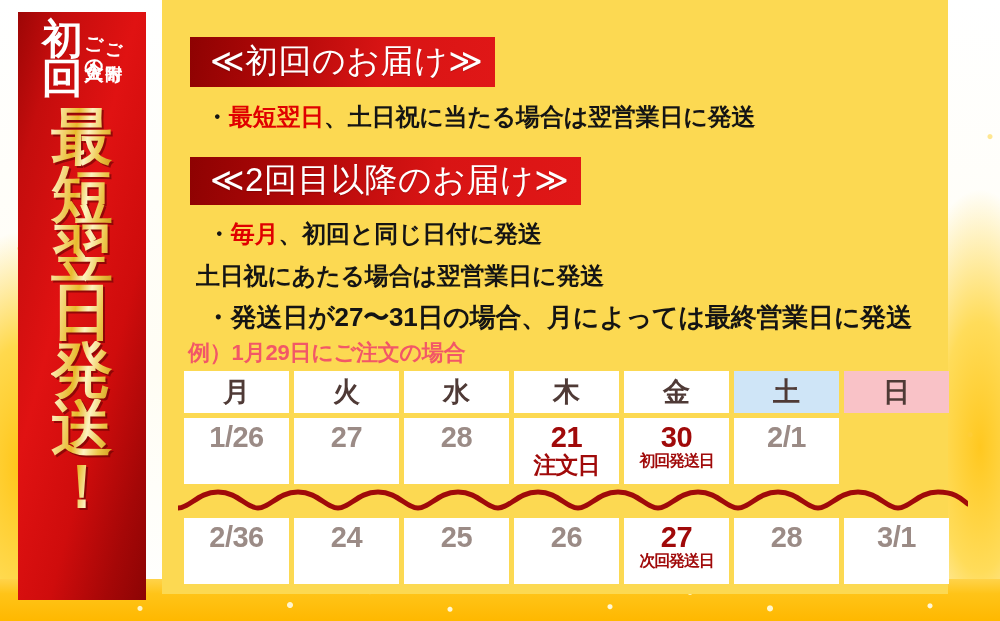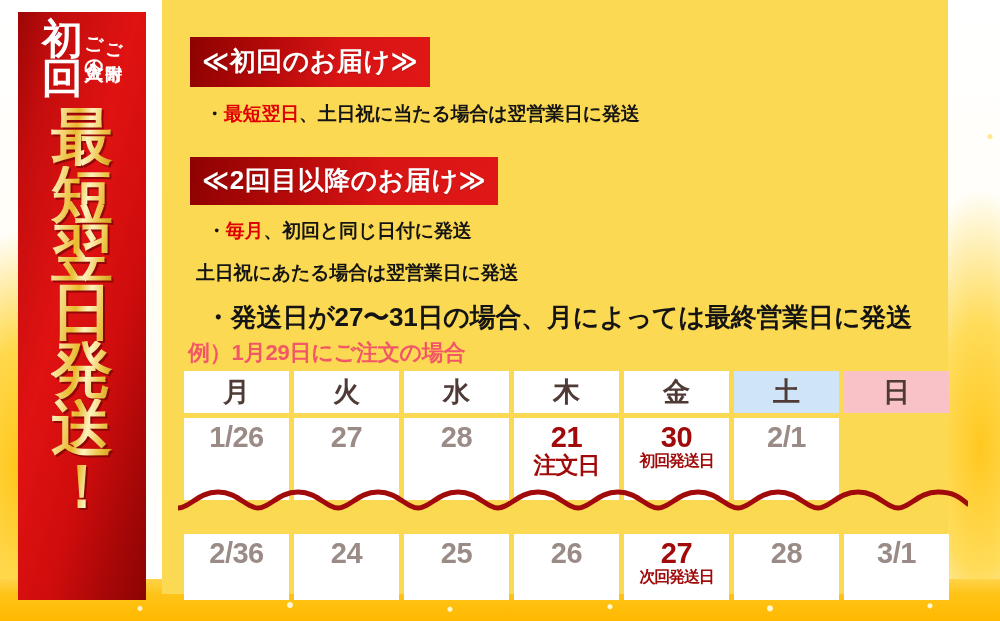--- a/index.html
+++ b/index.html
@@ -127,36 +127,36 @@
     left: 162px; top: 0;
     width: 786px; height: 594px;
     background: #fcd952;
   }
 
   
   .badge {
     position: absolute;
     background: linear-gradient(100deg, #8e0202 0%, #b00808 28%, #d81414 62%, #e01717 100%);
     color: #fff;
-    font-weight: bold;
-    font-size: 26px;
+    font-weight: normal;
+    font-size: 33px;
     letter-spacing: .5px;
     display: flex;
     align-items: center;
-    padding: 0 12px 2px 12px;
+    padding: 0 12px 2px 20px;
     white-space: nowrap;
     text-shadow: 0 1px 1px rgba(0,0,0,.18);
   }
   #badge1 { left: 190px; top: 37px; height: 50px; }
   #badge2 { left: 190px; top: 157px; height: 48px; }
 
   
   .line {
     position: absolute;
-    font-size: 19px;
+    font-size: 24px;
     font-weight: bold;
     color: #141414;
     white-space: nowrap;
     letter-spacing: -.2px;
   }
   .hl-red   { color: #e00000; }
   .line-sm  { font-size: 26px; }
   .example  {
     position: absolute;
     font-size: 22px;
@@ -197,21 +197,21 @@
   .hdr-label {
     font-size: 27px;
     font-weight: bold;
     color: #4f3a36;
     line-height: 1;
   }
   .cell.sat { background: #cfe5f7; }
   .cell.sun { background: #f9c2c7; }
 
   .body-row { margin-top: 5px; }
-  .body-row .cell { height: 82px; padding-top: 4px; }
+  .body-row .cell { height: 66px; padding-top: 4px; }
   .body-row2 .cell { height: 66px; padding-top: 4px; }
 
   .day-num {
     font-size: 29px;
     font-weight: bold;
     color: #9b8b86;
     line-height: 1.06;
     letter-spacing: -.5px;
   }
   .cell.mark .day-num { color: #a00a0a; }

